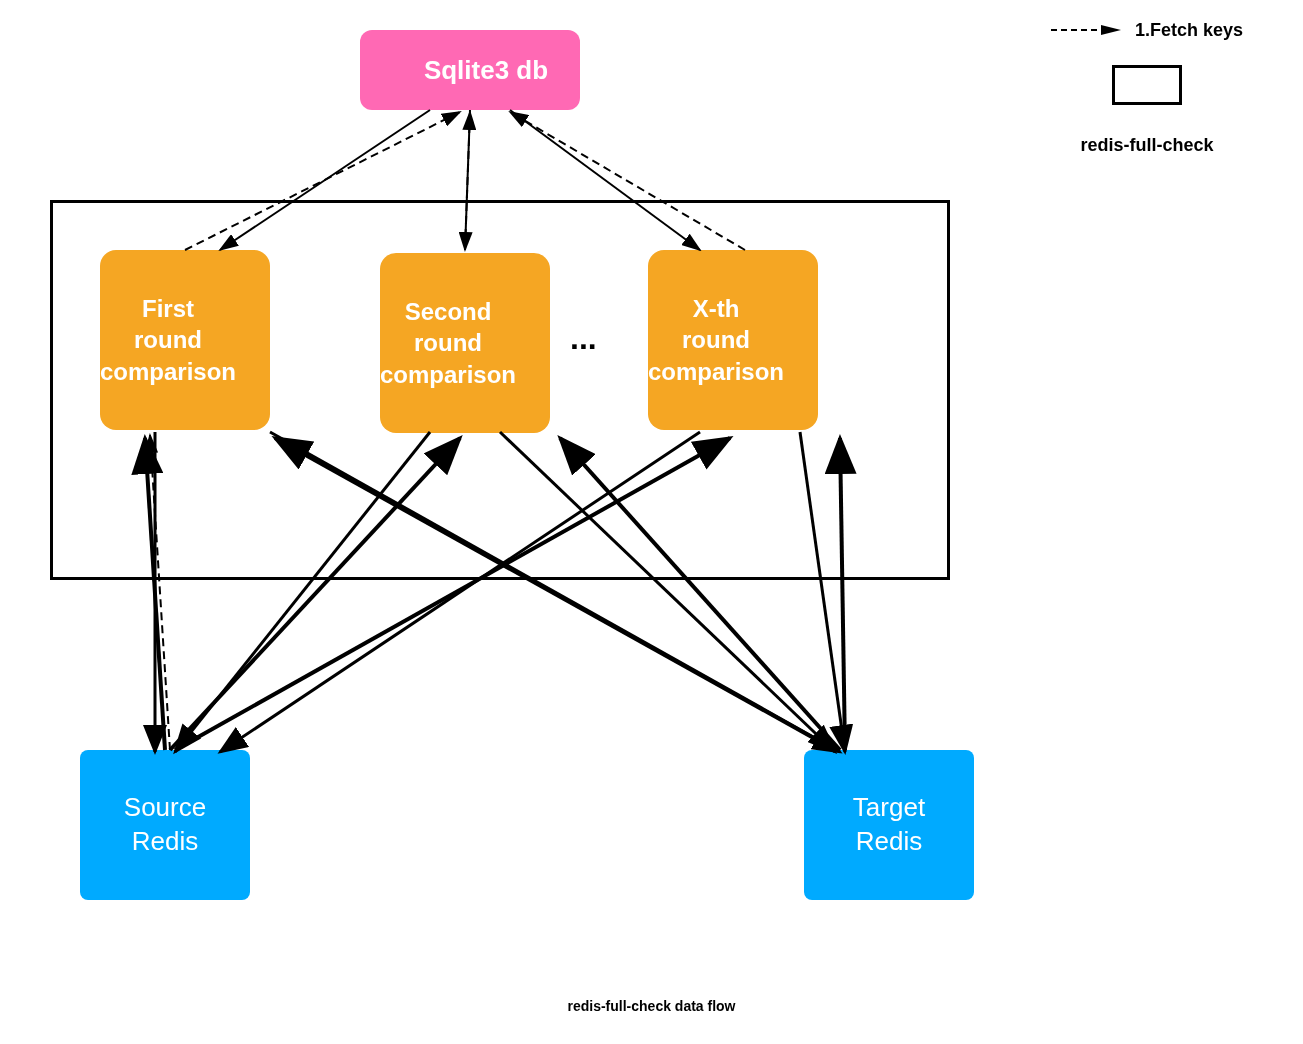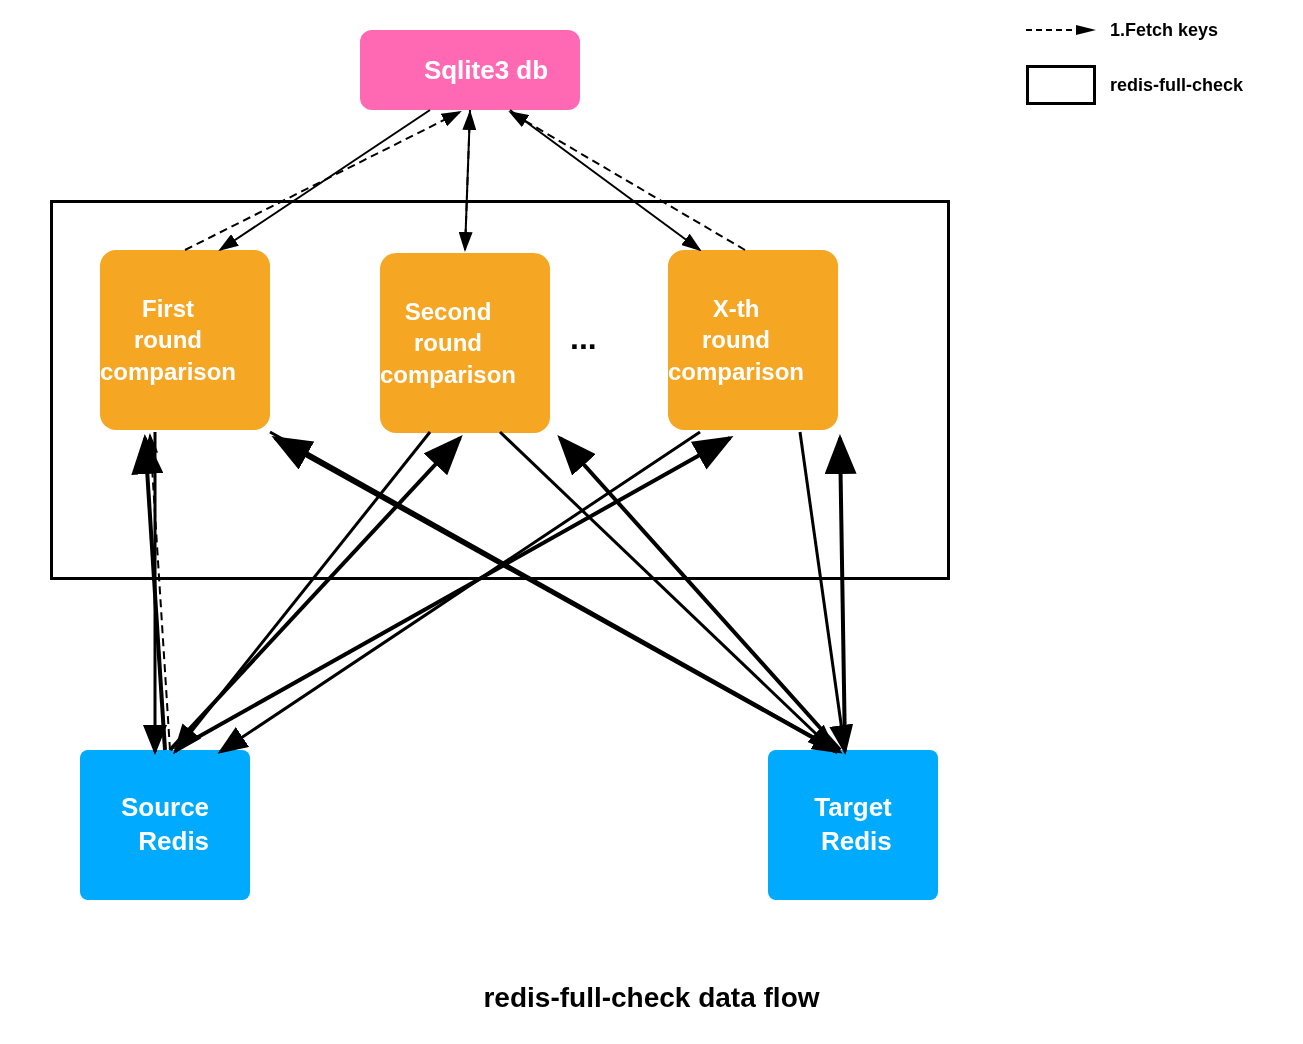--- a/index.html
+++ b/index.html
@@ -48,22 +48,23 @@
     
     .line-dashed svg, .line-bold svg, .line-solid svg {
       width: 70px;
       height: 20px;
     }
 
     
     .legend-box-item {
       display: flex;
       align-items: center;
-      gap: 14px;
+      gap: 30px;
       margin-top: 10px;
+      flex-direction: column;
     }
     .legend-box {
       width: 70px;
       height: 40px;
       border: 3px solid #000;
       background: transparent;
     }
 
     
     .sqlite-box {
@@ -117,21 +118,21 @@
     .round-box-first {
       top: 250px;
       left: 100px;
     }
     .round-box-second {
       top: 253px;
       left: 380px;
     }
     .round-box-xth {
       top: 250px;
-      left: 668px;
+      left: 648px;
     }
 
     
     .ellipsis {
       position: absolute;
       top: 320px;
       left: 570px;
       font-size: 32px;
       font-weight: bold;
       color: #000;
@@ -144,41 +145,40 @@
       height: 150px;
       background: #00aaff;
       border-radius: 8px;
       display: flex;
       align-items: center;
       justify-content: center;
       text-align: center;
     }
     .redis-box-label {
       font-size: 26px;
-      font-weight: bold;
+      font-weight: normal;
       color: #fff;
       line-height: 1.3;
-      text-align: right;
     }
     .source-redis {
       top: 750px;
       left: 80px;
     }
     .target-redis {
       top: 750px;
-      left: 768px;
+      left: 804px;
     }
 
     
     .footer-label {
       position: absolute;
       bottom: 30px;
       left: 50%;
       transform: translateX(-50%);
-      font-size: 28px;
+      font-size: 14px;
       font-weight: bold;
       color: #000;
       white-space: nowrap;
     }
 
     
     .arrows-svg {
       position: absolute;
       top: 0;
       left: 0;

